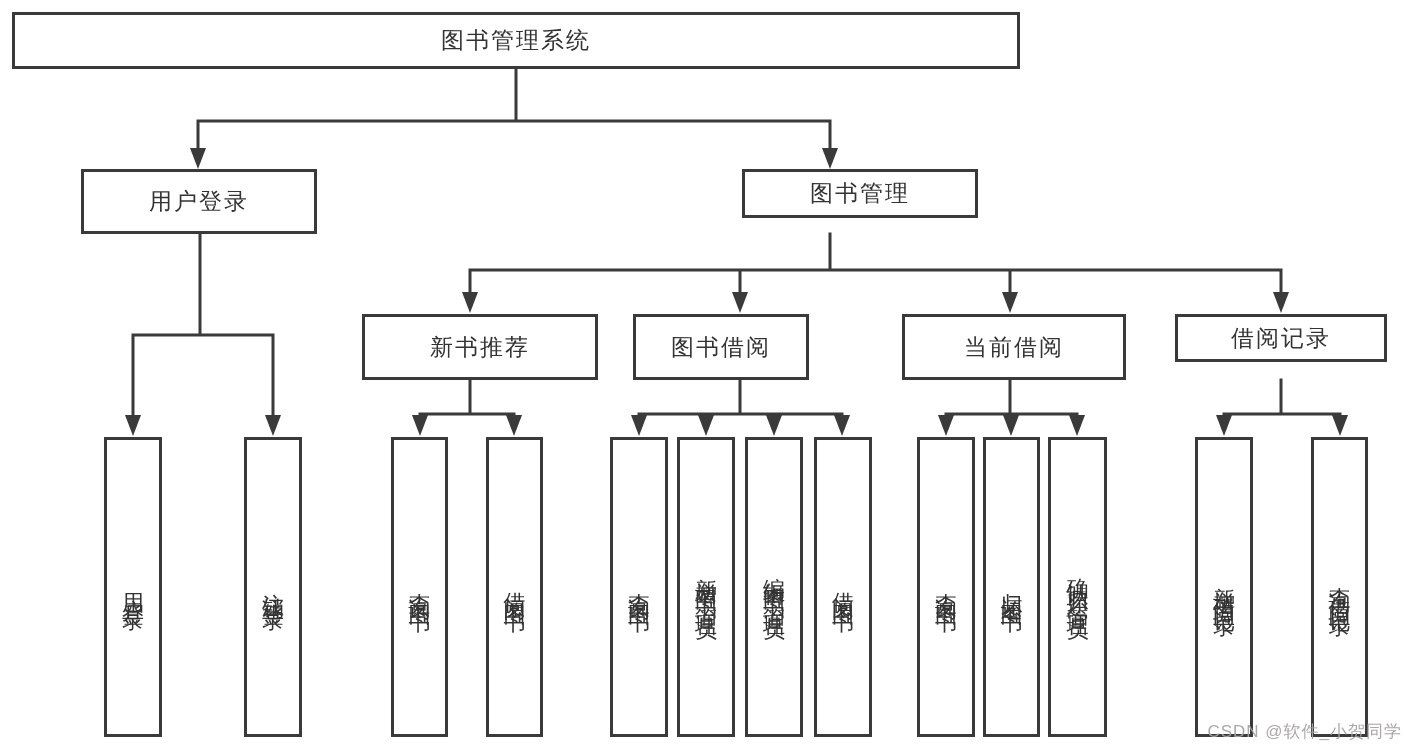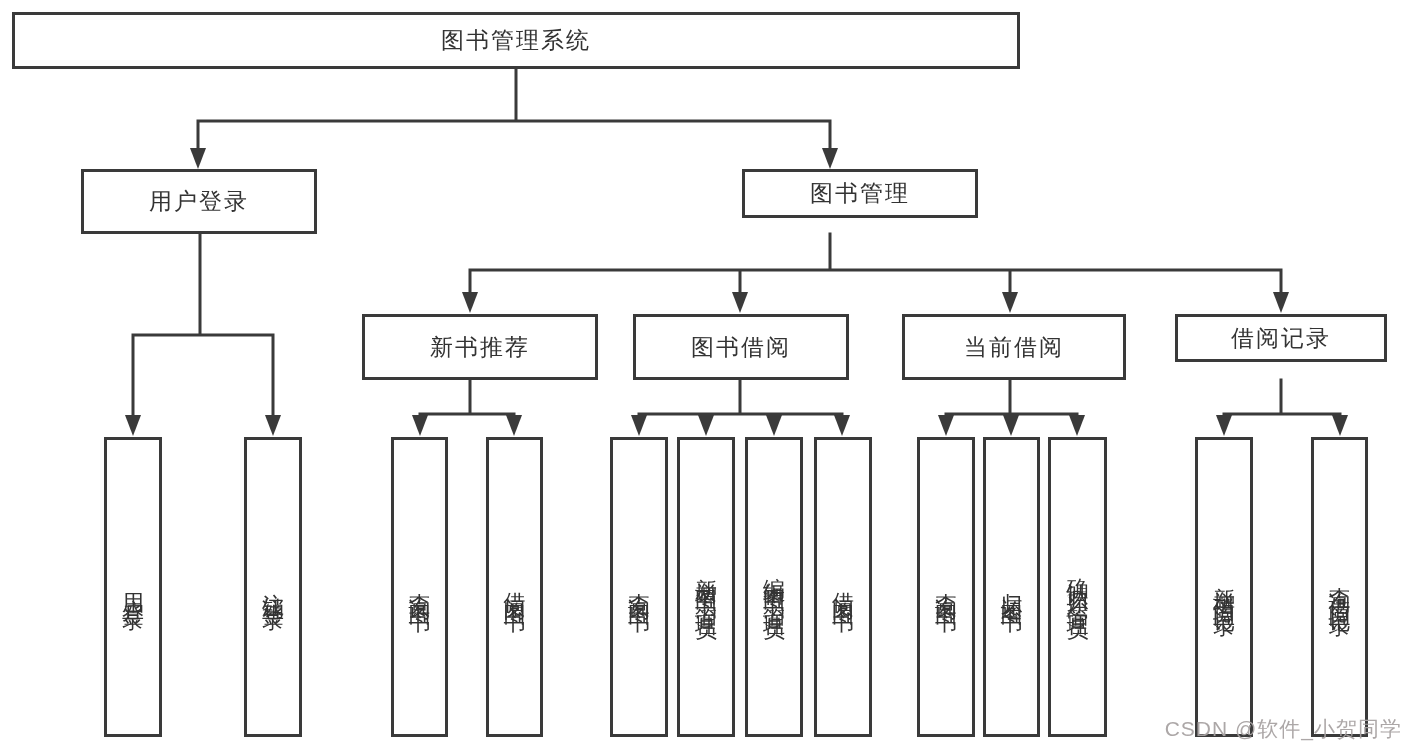--- a/index.html
+++ b/index.html
@@ -29,21 +29,21 @@
     line-height:1;
     letter-spacing:6px;
     white-space:nowrap;
   }
 
   
   .n-root { left:12px;  top:12px;  width:1008px; height:57px; }
   .n-user { left:81px;  top:169px; width:236px;  height:65px; }
   .n-book { left:712px; top:169px; width:236px;  height:49px;margin-left:30px; }
   .n-rec  { left:362px; top:314px; width:236px;  height:66px; }
-  .n-bor  { left:633px; top:314px; width:216px;  height:66px; }
+  .n-bor  { left:633px; top:314px; width:176px;  height:66px; }
   .n-cur  { left:902px; top:314px; width:224px;  height:66px; }
   .n-recd { left:1175px;top:314px; width:212px;  height:48px; }
 
   
   .vbox { top:437px; height:300px; }
   .v-login  { left:104px;  width:58px; }
   .v-logout { left:244px;  width:58px; }
   .v-rq { left:391px;  width:57px; }
   .v-rb { left:486px;  width:57px; }
   .v-bq { left:610px;  width:58px; }
@@ -51,21 +51,21 @@
   .v-be { left:745px;  width:58px; }
   .v-bb { left:814px;  width:58px; }
   .v-cq { left:917px;  width:58px; }
   .v-cr { left:983px;  width:57px; }
   .v-cc { left:1048px; width:59px; }
   .v-ra { left:1195px; width:58px; }
   .v-rr { left:1311px; width:57px; }
 
   .watermark {
     position:absolute; right:3px; bottom:4px;
-    font-size:21px; letter-spacing:1px;
+    font-size:17px; letter-spacing:1px;
     color:rgba(168,162,162,0.95);
     z-index:3; white-space:nowrap;
   }
 </style>
 </head>
 <body>
 
 <div class="canvas">
 
   <svg class="wires" width="1405" height="747" viewBox="0 0 1405 747">

